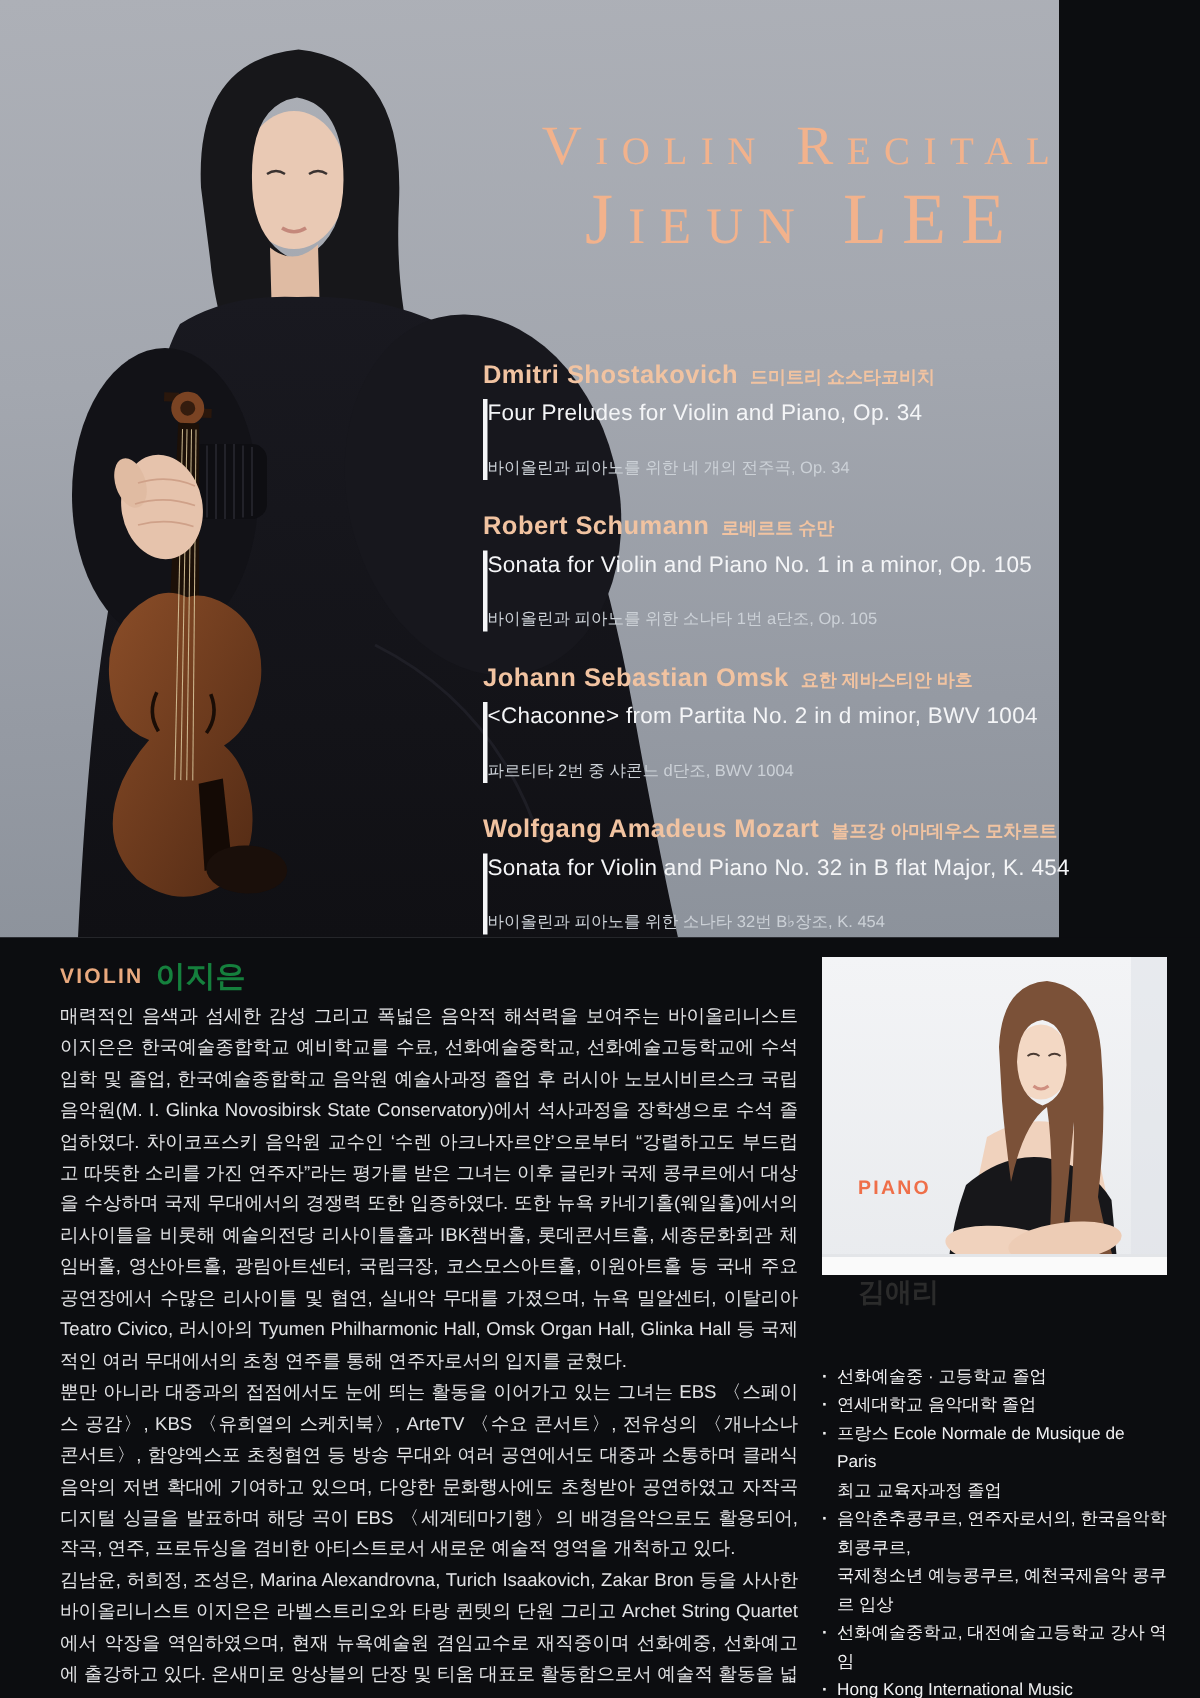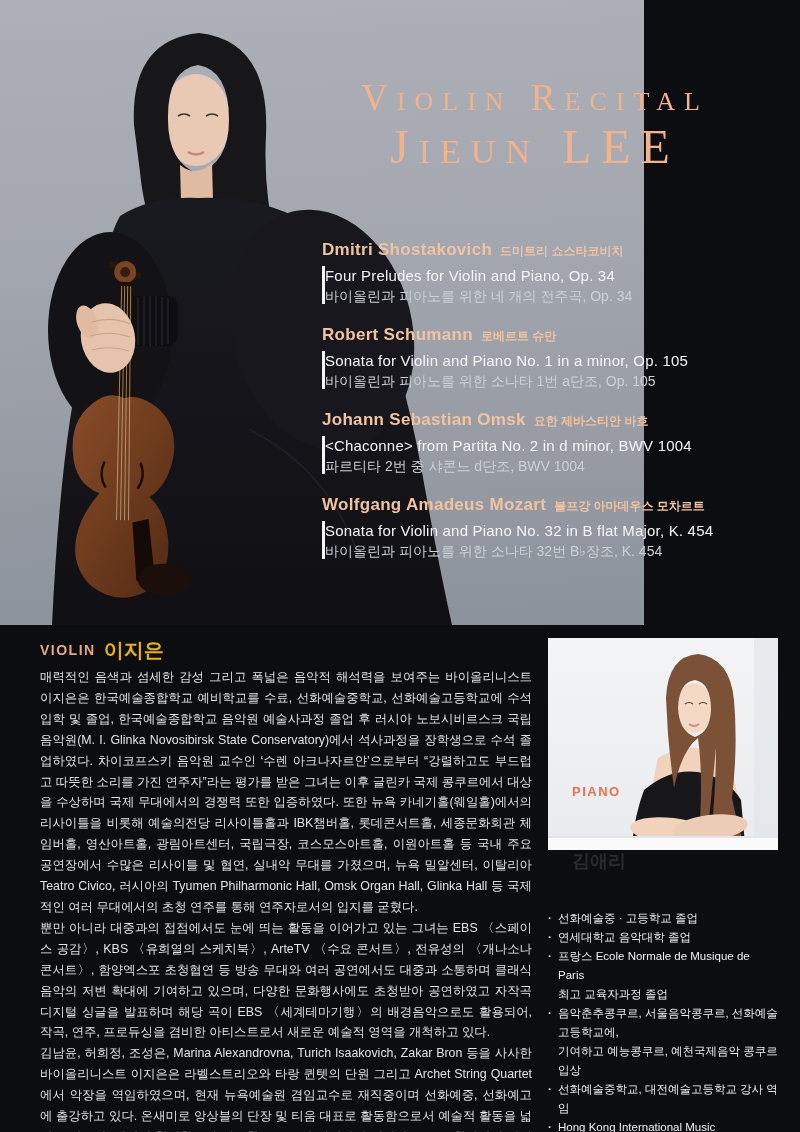--- a/index.html
+++ b/index.html
@@ -1,43 +1,43 @@
 <!DOCTYPE html>
 <html><head>
 <meta charset="utf-8">
 <style>
   html,body{margin:0;padding:0;background:#000;}
   .poster{position:relative;width:800px;height:1132px;overflow:hidden;
           font-family:"Liberation Sans",sans-serif;background:#0c0d10;}
 
   
-  .hero{position:absolute;left:0;top:0;width:644px;height:625px;
+  .hero{position:absolute;left:0;top:0;width:706px;height:625px;
         background:linear-gradient(178deg,#adb0b7 0%,#a3a7af 40%,#959aa3 75%,#8c929b 100%);}
   .hero svg{position:absolute;left:0;top:0;}
   .hero-title{position:absolute;left:285px;top:78px;width:500px;text-align:center;
               color:#f2b28c;font-family:"Liberation Serif","DejaVu Serif",serif;
               font-variant:small-caps;line-height:1.1;}
   .hero-title .t1{font-size:37px;letter-spacing:9px;}
   .hero-title .t2{font-size:48px;letter-spacing:10px;margin-top:2px;}
 
   
   .program{position:absolute;left:322px;top:240px;width:470px;}
   .program-item{margin-bottom:21px;}
   .composer-row{margin-bottom:6px;}
   .composer-en{color:#f1c3a1;font-weight:bold;font-size:17px;letter-spacing:.3px;}
   .composer-ko{color:#f1c3a1;font-weight:bold;font-size:12px;margin-left:8px;}
   .piece{border-left:3px solid #f4f5f7;}
   .piece-en{color:#f4f5f7;font-size:15px;letter-spacing:.2px;line-height:19px;}
-  .piece-ko{color:#ccd1d7;font-size:14px;margin-top:4px;line-height:15px;}
+  .piece-ko{color:#ccd1d7;font-size:11px;margin-top:20px;line-height:15px;}
 
   
   .bio{position:absolute;left:0;top:625px;width:800px;height:507px;background:#0c0d10;}
   .bio-heading{position:absolute;left:40px;top:12px;}
   .v-label{color:#e9a97e;font-weight:bold;font-size:14px;letter-spacing:1.5px;vertical-align:2px;margin-top:12px;}
-  .v-name{color:#eab308;font-weight:bold;font-size:20px;margin-left:8px;}
+  .v-name{color:#15803d;font-weight:bold;font-size:20px;margin-left:8px;}
   .bio-text{position:absolute;left:40px;top:42px;width:492px;color:#e2e3e5;
             font-size:12.4px;line-height:20.9px;text-align:justify;}
   .bio-text p{margin:0;}
 
   .right-col{position:absolute;left:548px;top:13px;width:230px;}
   .photo-card{position:relative;width:230px;height:256px;overflow:hidden;}
   .piano-label{position:absolute;left:24px;top:146px;color:#ef6f49;font-weight:bold;
                font-size:13px;letter-spacing:1.5px;}
   .piano-name{position:absolute;left:24px;top:163px;color:#2b2b2b;font-weight:bold;font-size:18px;margin-top:48px;}
 
@@ -213,22 +213,22 @@
           <span class="cred-line">선화예술중 · 고등학교 졸업</span>
         </li>
         <li>
           <span class="cred-line">연세대학교 음악대학 졸업</span>
         </li>
         <li>
           <span class="cred-line">프랑스 Ecole Normale de Musique de Paris</span>
           <span class="cred-line">최고 교육자과정 졸업</span>
         </li>
         <li>
-          <span class="cred-line">음악춘추콩쿠르, 서울음악콩쿠르, 선화예술고등학교에,</span>
-          <span class="cred-line">기여하고 예능콩쿠르, 예천국제음악 콩쿠르 입상</span>
+          <span class="cred-line">음악춘추콩쿠르, 연주자로서의, 한국음악학회콩쿠르,</span>
+          <span class="cred-line">국제청소년 예능콩쿠르, 예천국제음악 콩쿠르 입상</span>
         </li>
         <li>
           <span class="cred-line">선화예술중학교, 대전예술고등학교 강사 역임</span>
         </li>
         <li>
           <span class="cred-line">Hong Kong International Music Competition 입상</span>
         </li>
         <li>
           <span class="cred-line">현재 - 피아노 듀오 아브릴, 앙상블 콘아니마 멤버,</span>
 

